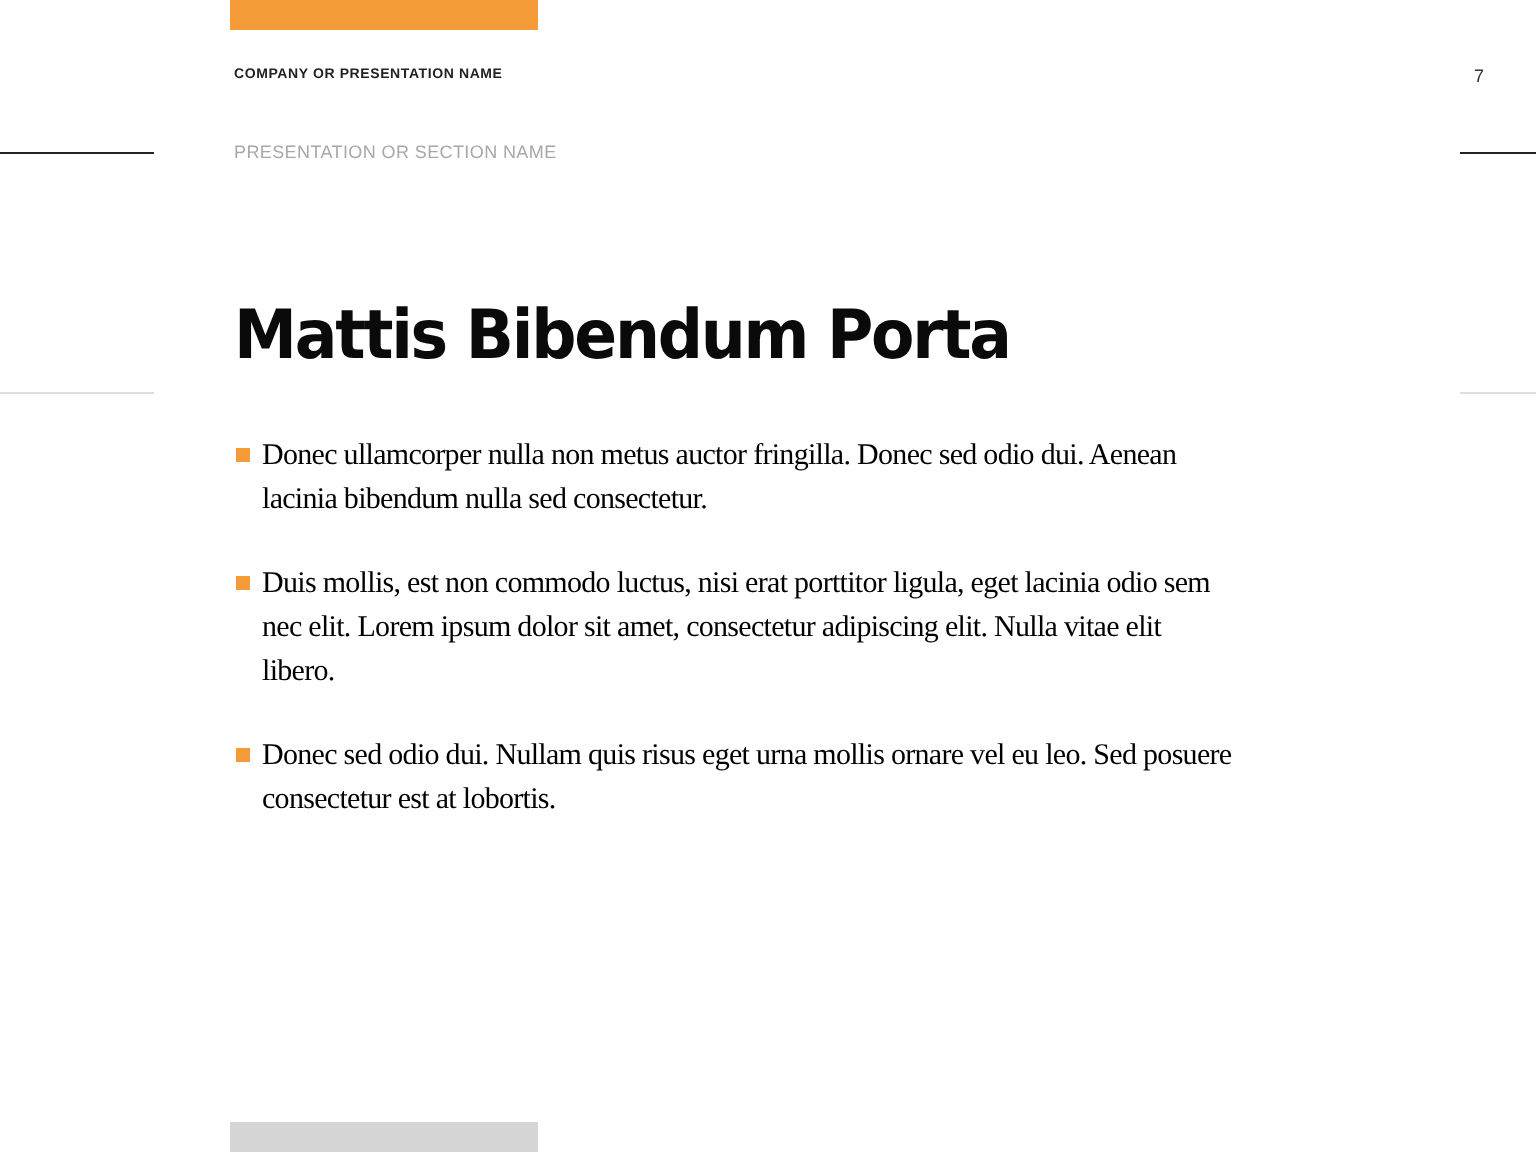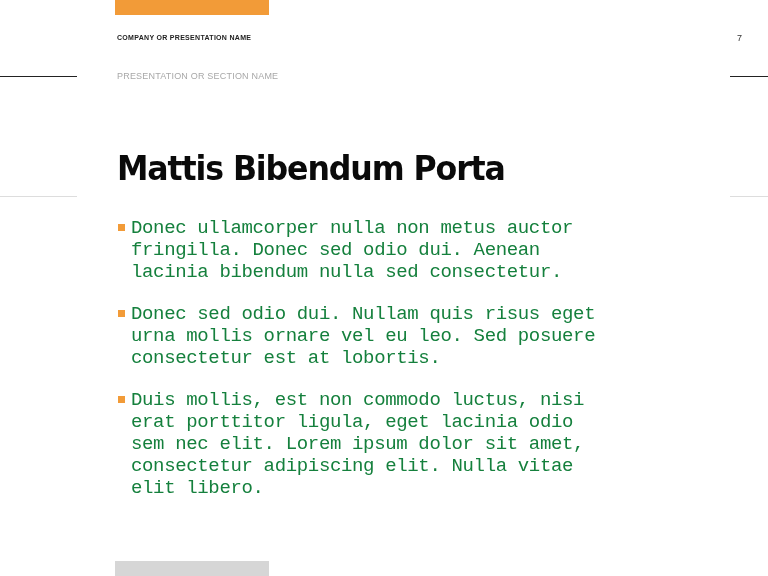--- a/index.html
+++ b/index.html
@@ -91,24 +91,24 @@
       left: 117px;
       top: 217px;
       width: 500px;
       margin: 0;
       padding: 0;
       list-style: none;
     }
     .bullet {
       position: relative;
       padding-left: 14px;
-      font-family: Liberation Mono, monospace;
-      font-size: 19px;
+      font-family: Liberation Serif, serif;
+      font-size: 15px;
       line-height: 22px;
-      color: #15803d;
+      color: #000000;
       margin-bottom: 20px;
       letter-spacing: -0.35px;
     }
     .bullet .marker {
       position: absolute;
       left: 1px;
       top: 7px;
       width: 7px;
       height: 7px;
     }
@@ -129,21 +129,21 @@
 
 <h1 class="title" style="margin:0;">Mattis Bibendum Porta</h1>
 
 <ul class="bullets">
   <li class="bullet">
     <span class="marker" style="background:#f29b38;"></span>
     <span>Donec ullamcorper nulla non metus auctor fringilla. Donec sed odio dui. Aenean lacinia bibendum nulla sed consectetur.</span>
   </li>
   <li class="bullet">
     <span class="marker" style="background:#f29b38;"></span>
-    <span>Donec sed odio dui. Nullam quis risus eget urna mollis ornare vel eu leo. Sed posuere consectetur est at lobortis.</span>
+    <span>Duis mollis, est non commodo luctus, nisi erat porttitor ligula, eget lacinia odio sem nec elit. Lorem ipsum dolor sit amet, consectetur adipiscing elit. Nulla vitae elit libero.</span>
   </li>
   <li class="bullet">
     <span class="marker" style="background:#f29b38;"></span>
-    <span>Duis mollis, est non commodo luctus, nisi erat porttitor ligula, eget lacinia odio sem nec elit. Lorem ipsum dolor sit amet, consectetur adipiscing elit. Nulla vitae elit libero.</span>
+    <span>Donec sed odio dui. Nullam quis risus eget urna mollis ornare vel eu leo. Sed posuere consectetur est at lobortis.</span>
   </li>
 </ul>
 
 <div class="bottom-bar" style="background:#d6d6d6;"></div>
 
 </body></html>

